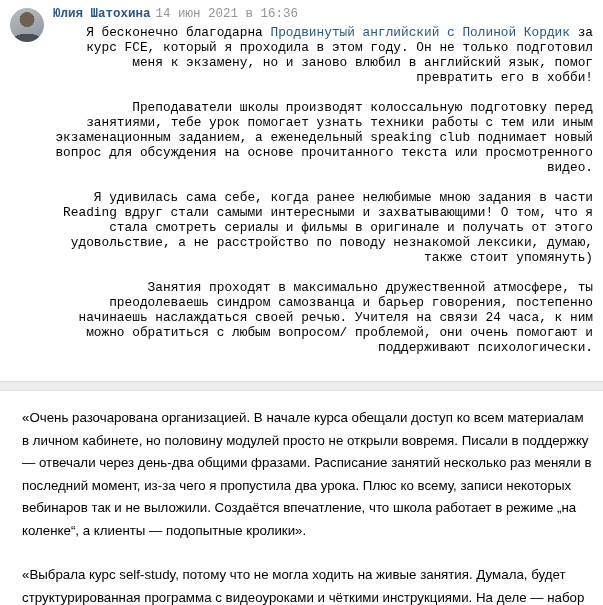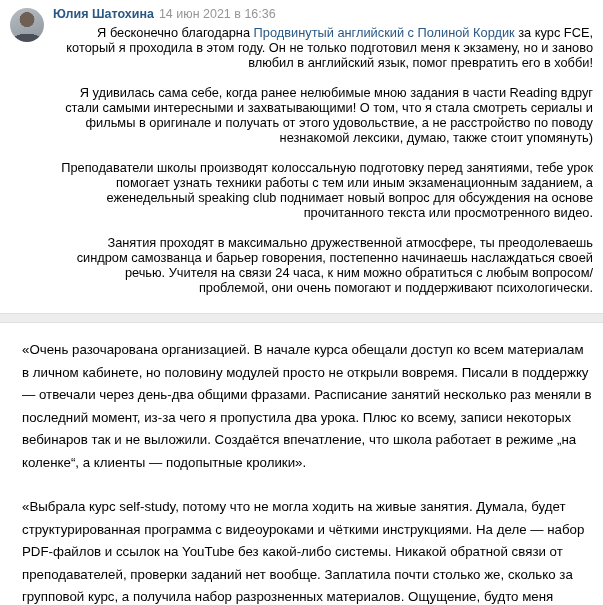--- a/index.html
+++ b/index.html
@@ -36,20 +36,21 @@
     overflow: hidden;
     position: relative;
     background-image:
       radial-gradient(circle at 50% 34%, #6e6052 0 26%, rgba(110,96,82,0) 27%),
       radial-gradient(ellipse 78% 46% at 50% 104%, #4a4f57 0 62%, rgba(74,79,87,0) 63%),
       linear-gradient(160deg, #b9bec4, #8d949c);
   }
   .review-body {
     flex: 1 1 auto;
     min-width: 0;
+    font-family: Liberation Mono, monospace;
   }
   .meta {
     font-size: 12.5px;
     line-height: 16px;
     margin-bottom: 3px;
     white-space: nowrap;
   }
   .meta .author {
     color: #2a5885;
     font-weight: bold;
@@ -59,21 +60,21 @@
     margin-left: 5px;
     font-weight: normal;
   }
   p.para {
     font-size: 12.8px;
     line-height: 15px;
     margin: 0 0 15px 0;
     color: #000;
     text-align: right;
   }
-  p.para:last-child { margin-bottom: 0; }
+  p.para:last-child { margin-bottom: 8px; }
   a.link {
     color: #2a5885;
     text-decoration: none;
   }
 
   .review .first-para {
     margin-top: 0;
   }
 
   
@@ -106,22 +107,22 @@
     <div class="avatar"></div>
 
     <div class="review-body">
 
       <div class="meta">
         <span class="author">Юлия Шатохина</span><span class="date">14 июн 2021 в 16:36</span>
       </div>
 
       <p class="para first-para"><span>Я бесконечно благодарна </span><a class="link" href="#">Продвинутый английский с Полиной Кордик</a><span> за курс FCE, который я проходила в этом году. Он не только подготовил меня к экзамену, но и заново влюбил в английский язык, помог превратить его в хобби!</span></p>
 
+      <p class="para">Преподаватели школы производят колоссальную подготовку перед занятиями, тебе урок помогает узнать техники работы с тем или иным экзаменационным заданием, а еженедельный speaking club поднимает новый вопрос для обсуждения на основе прочитанного текста или просмотренного видео.</p>
       <p class="para">Я удивилась сама себе, когда ранее нелюбимые мною задания в части Reading вдруг стали самыми интересными и захватывающими! О том, что я стала смотреть сериалы и фильмы в оригинале и получать от этого удовольствие, а не расстройство по поводу незнакомой лексики, думаю, также стоит упомянуть)</p>
-      <p class="para">Преподаватели школы производят колоссальную подготовку перед занятиями, тебе урок помогает узнать техники работы с тем или иным экзаменационным заданием, а еженедельный speaking club поднимает новый вопрос для обсуждения на основе прочитанного текста или просмотренного видео.</p>
       <p class="para">Занятия проходят в максимально дружественной атмосфере, ты преодолеваешь синдром самозванца и барьер говорения, постепенно начинаешь наслаждаться своей речью. Учителя на связи 24 часа, к ним можно обратиться с любым вопросом/ проблемой, они очень помогают и поддерживают психологически.</p>
 
     </div>
   </div>
 
   <div class="divider"></div>
 
   <div class="quotes">
     <p class="quote">«Очень разочарована организацией. В начале курса обещали доступ ко всем материалам в личном кабинете, но половину модулей просто не открыли вовремя. Писали в поддержку — отвечали через день-два общими фразами. Расписание занятий несколько раз меняли в последний момент, из-за чего я пропустила два урока. Плюс ко всему, записи некоторых вебинаров так и не выложили. Создаётся впечатление, что школа работает в режиме „на коленке“, а клиенты — подопытные кролики».</p>
     <p class="quote">«Выбрала курс self-study, потому что не могла ходить на живые занятия. Думала, будет структурированная программа с видеоуроками и чёткими инструкциями. На деле — набор PDF-файлов и ссылок на YouTube без какой-либо системы. Никакой обратной связи от преподавателей, проверки заданий нет вообще. Заплатила почти столько же, сколько за групповой курс, а получила набор разрозненных материалов. Ощущение, будто меня обманули».</p>

